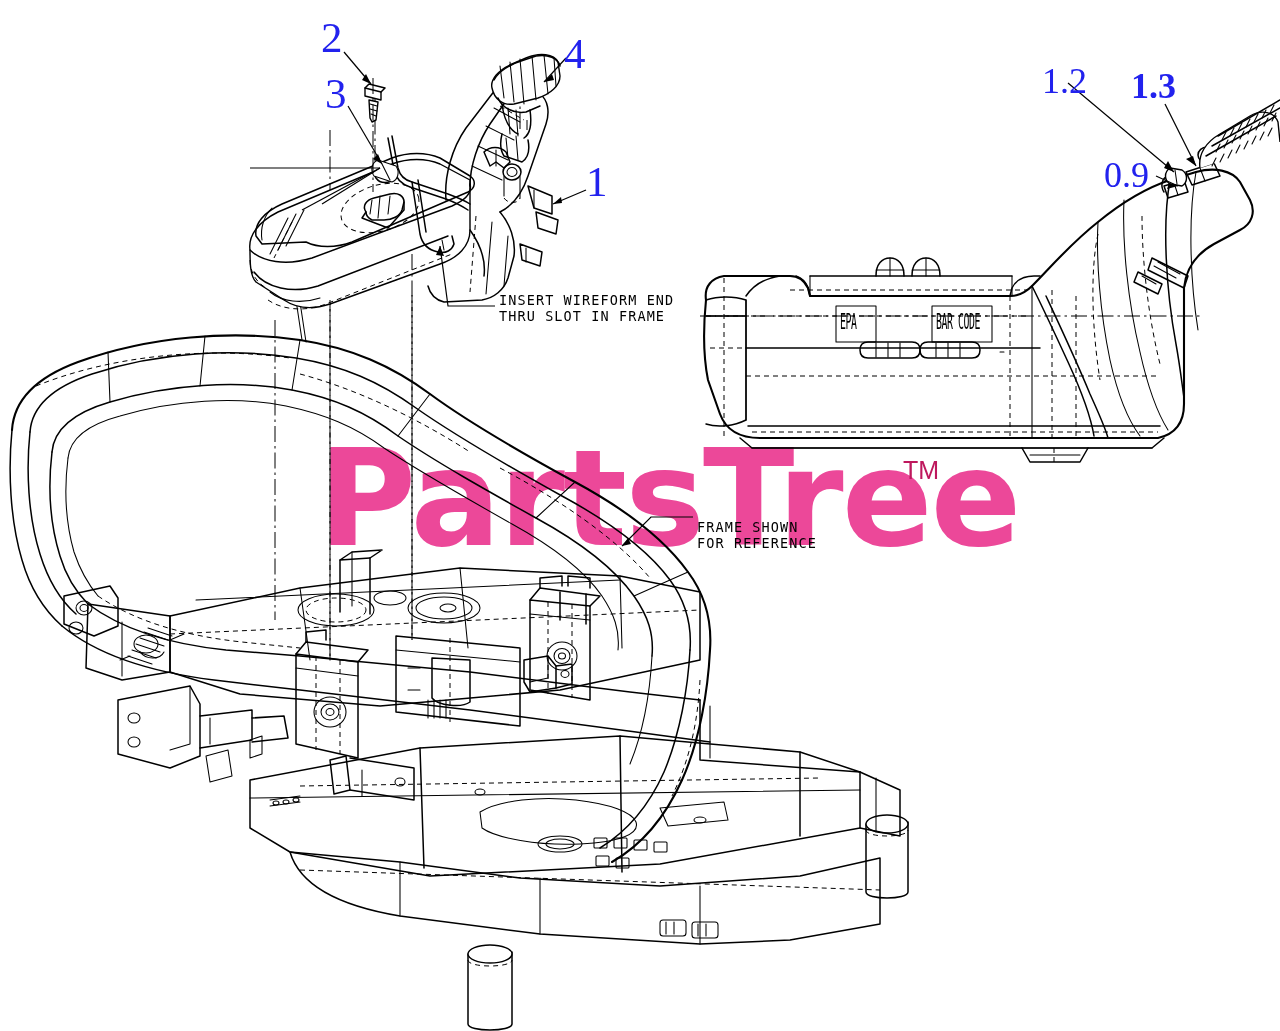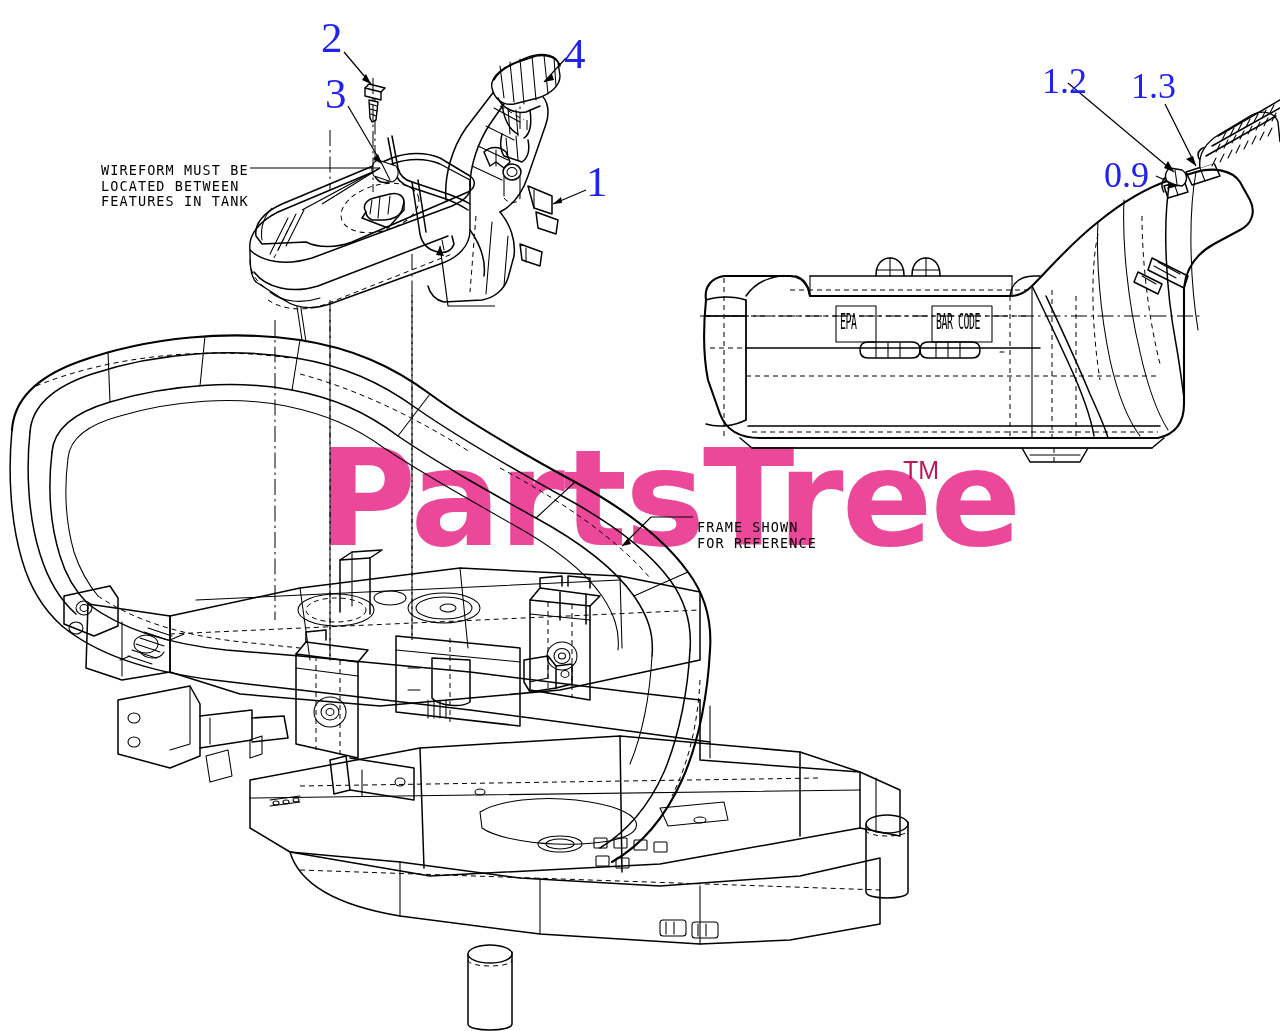--- a/index.html
+++ b/index.html
@@ -542,25 +542,24 @@
       <path class="leader" d="M1156 176 L1178 186"></path>
       <path class="fillk" d="M1178 186 L1169 183 L1167 189 Z"></path>
     </g>
   </svg>
 
   <div class="callout" style="left:321px; top:16px;">2</div>
   <div class="callout" style="left:325px; top:72px;">3</div>
   <div class="callout" style="left:564px; top:32px;">4</div>
   <div class="callout" style="left:586px; top:160px;">1</div>
   <div class="callout sub" style="left:1023px; top:63px;margin-left:19px;">1.2</div>
-  <div class="callout sub" style="left:1131px; top:68px;">1.3</div>
+  <div class="callout sub" style="left:1131px; top:68px;font-weight:bold;">1.3</div>
   <div class="callout sub" style="left:1104px; top:157px;">0.9</div>
 
-  <div class="note" style="left:101px; top:163px;">WIREFORM MUST BE
-LOCATED BETWEEN
-FEATURES IN TANK</div>
+  <div class="note" style="left:499px; top:293px;">INSERT WIREFORM END
+THRU SLOT IN FRAME</div>
   <div class="note" style="left:697px; top:520px;">FRAME SHOWN
 FOR REFERENCE</div>
 
   <div class="tank-label" style="left:840px; top:310px;">EPA</div>
   <div class="tank-label" style="left:936px; top:310px;">BAR CODE</div>
 
 </div>
 
 </body></html>

